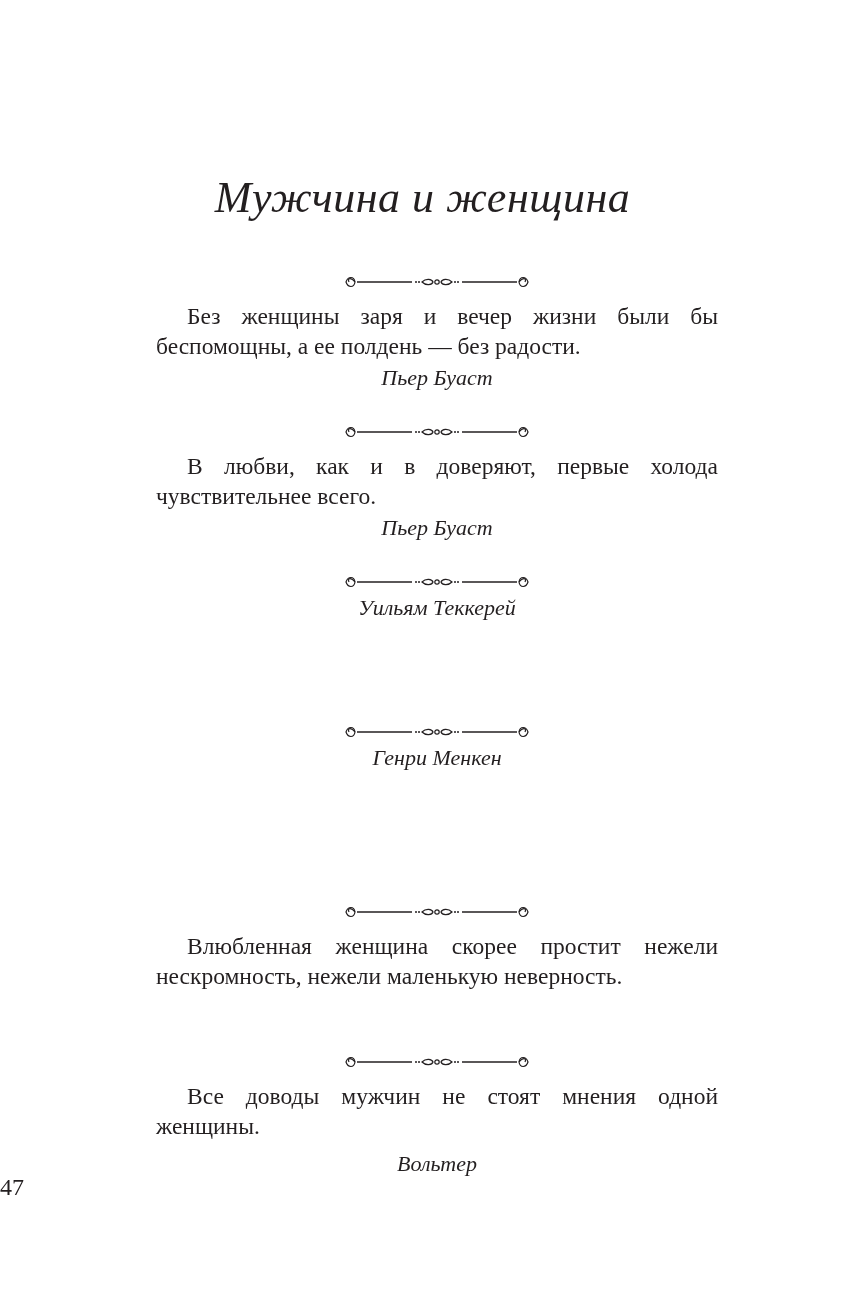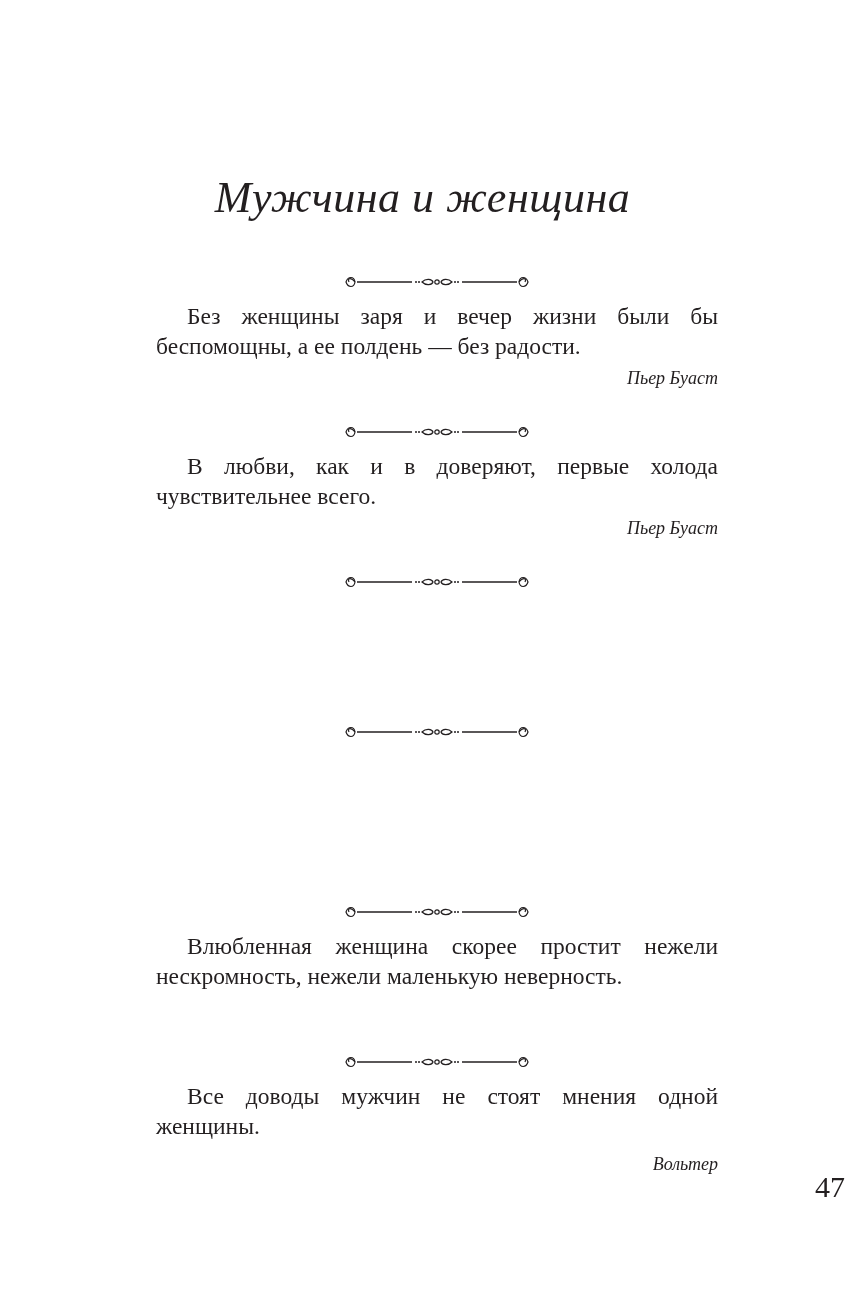--- a/index.html
+++ b/index.html
@@ -49,31 +49,31 @@
       font-size: 23.5px;
       line-height: 30px;
       text-align: justify;
       text-align-last: left;
       text-indent: 31px;
       hyphens: manual;
     }
     .quote-author {
       margin: 2px 0 0 0;
       font-style: italic;
-      font-size: 18px;
+      font-size: 22px;
       line-height: 30px;
-      text-align: right;
+      text-align: center;
     }
     .page-number {
       position: absolute;
       left: 0;
       top: 1172px;
       width: 845px;
-      text-align: right;
-      font-size: 30px;
+      text-align: left;
+      font-size: 24px;
       line-height: 30px;
     }
   </style>
 </head>
 <body>
 
 <h1 class="page-title">Мужчина и женщина</h1>
 
 <div class="quote-block" style="top:273px;">
   <svg class="ornament" viewBox="0 0 190 18">
@@ -136,20 +136,21 @@
       <path d="M186 9 C184 3, 178 3, 177 9 C178 15, 184 15, 186 9 Z"></path>
       <path d="M177 9 C181 4, 185 5, 183 9"></path>
     </g>
     <g fill="#231f20">
       <circle cx="74" cy="9" r="1"></circle>
       <circle cx="77" cy="9" r="1"></circle>
       <circle cx="113" cy="9" r="1"></circle>
       <circle cx="116" cy="9" r="1"></circle>
     </g>
   </svg>
+  <p class="quote-author">Уильям Теккерей</p>
 </div>
 
 <div class="quote-block" style="top:723px;">
   <svg class="ornament" viewBox="0 0 190 18">
     <g fill="none" stroke="#231f20" stroke-width="1.2">
       <path d="M4 9 C6 3, 12 3, 13 9 C12 15, 6 15, 4 9 Z"></path>
       <path d="M13 9 C9 4, 5 5, 7 9"></path>
       <line x1="15" y1="9" x2="70" y2="9" stroke-width="1.4"></line>
       <path d="M80 9 C84 5, 90 6, 91 9 C90 12, 84 13, 80 9 Z"></path>
       <circle cx="95" cy="9" r="2.2"></circle>
@@ -158,20 +159,21 @@
       <path d="M186 9 C184 3, 178 3, 177 9 C178 15, 184 15, 186 9 Z"></path>
       <path d="M177 9 C181 4, 185 5, 183 9"></path>
     </g>
     <g fill="#231f20">
       <circle cx="74" cy="9" r="1"></circle>
       <circle cx="77" cy="9" r="1"></circle>
       <circle cx="113" cy="9" r="1"></circle>
       <circle cx="116" cy="9" r="1"></circle>
     </g>
   </svg>
+  <p class="quote-author">Генри Менкен</p>
 </div>
 
 <div class="quote-block" style="top:903px;">
   <svg class="ornament" viewBox="0 0 190 18">
     <g fill="none" stroke="#231f20" stroke-width="1.2">
       <path d="M4 9 C6 3, 12 3, 13 9 C12 15, 6 15, 4 9 Z"></path>
       <path d="M13 9 C9 4, 5 5, 7 9"></path>
       <line x1="15" y1="9" x2="70" y2="9" stroke-width="1.4"></line>
       <path d="M80 9 C84 5, 90 6, 91 9 C90 12, 84 13, 80 9 Z"></path>
       <circle cx="95" cy="9" r="2.2"></circle>

